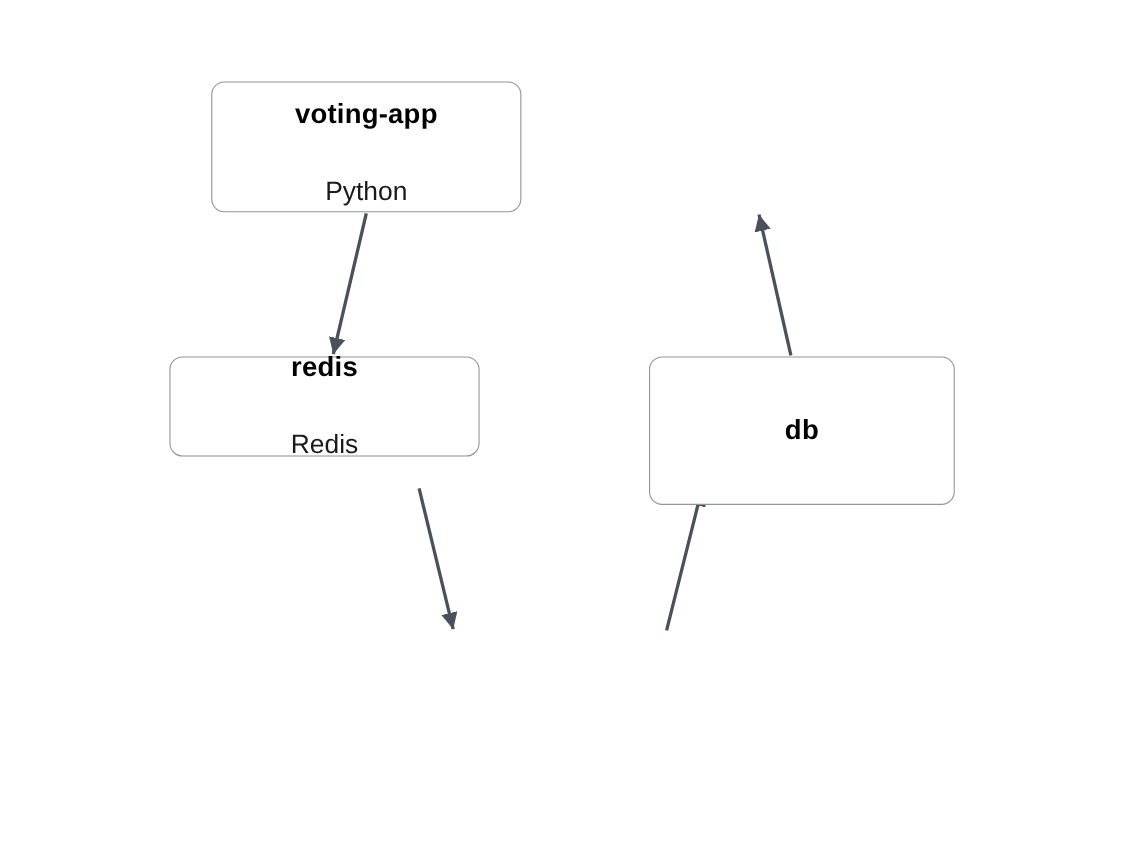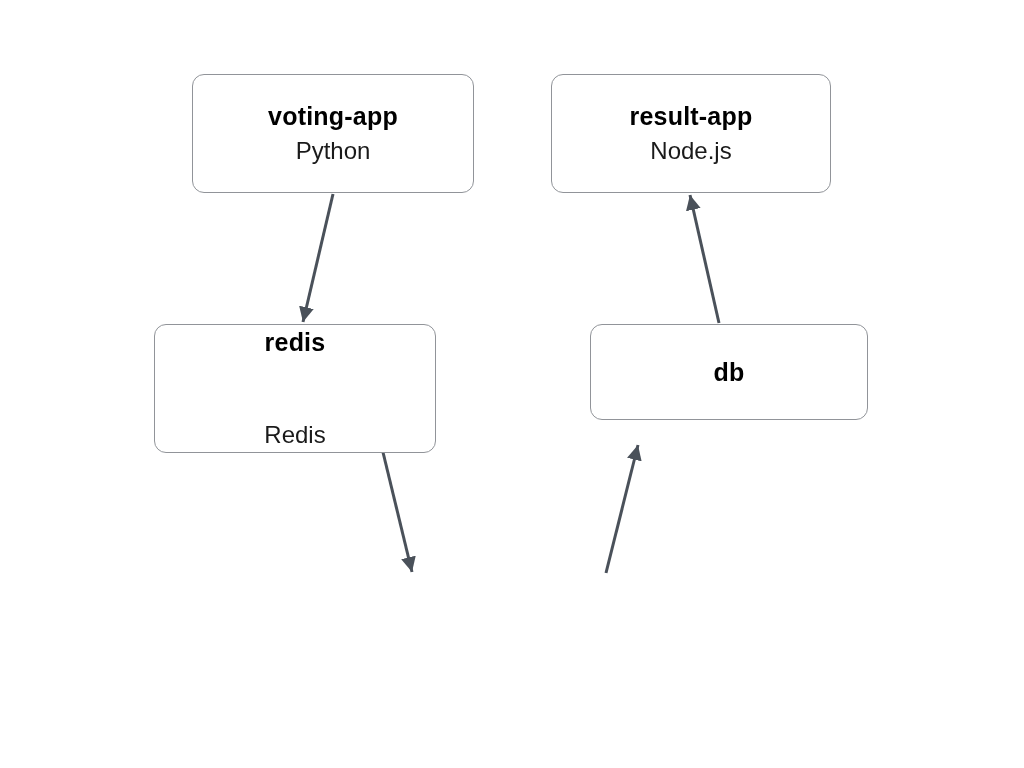--- a/index.html
+++ b/index.html
@@ -36,25 +36,26 @@
     font-weight: 700;
     color: var(--title-text, #000000);
     line-height: 1.4;
     letter-spacing: 0.2px;
   }
   .node-subtitle {
     font-size: 24px;
     font-weight: 400;
     color: var(--subtitle-text, #1a1a1a);
     line-height: 1.4;
+    margin-top: 36px;
   }
-  #node-voting-app { left: 192px; top: 74px;  width: 282px; height: 119px; }
+  #node-voting-app { left: 192px; top: 74px;  width: 282px; height: 119px; justify-content: flex-end; }
   #node-result-app { left: 551px; top: 74px;  width: 280px; height: 119px; }
-  #node-redis      { left: 154px; top: 324px; width: 282px; height: 129px; justify-content: space-between; }
-  #node-db         { left: 590px; top: 324px; width: 278px; height: 96px; }
+  #node-redis      { left: 154px; top: 324px; width: 282px; height: 91px; }
+  #node-db         { left: 590px; top: 324px; width: 278px; height: 135px; }
   #node-worker     { left: 370px; top: 574px; width: 282px; height: 118px; }
   svg.edges {
     position: absolute;
     inset: 0;
     width: 1024px;
     height: 768px;
     z-index: 1;
     pointer-events: none;
   }
   svg.edges line {
@@ -80,24 +81,20 @@
     <line x1="381" y1="444" x2="412" y2="572" marker-end="url(#arrowhead)"></line>
     <line x1="606" y1="573" x2="638" y2="445" marker-end="url(#arrowhead)"></line>
     <line x1="719" y1="323" x2="690" y2="195" marker-end="url(#arrowhead)"></line>
   </svg>
 
   <div class="node" id="node-voting-app">
     <div class="node-title">voting-app</div>
     <div class="node-subtitle">Python</div>
   </div>
 
-  <div class="node" id="node-result-app">
-    <div class="node-title">result-app</div>
-    <div class="node-subtitle">Node.js</div>
-  </div>
 
   <div class="node" id="node-redis">
     <div class="node-title">redis</div>
     <div class="node-subtitle">Redis</div>
   </div>
 
   <div class="node" id="node-db">
     <div class="node-title">db</div>
   </div>
 

